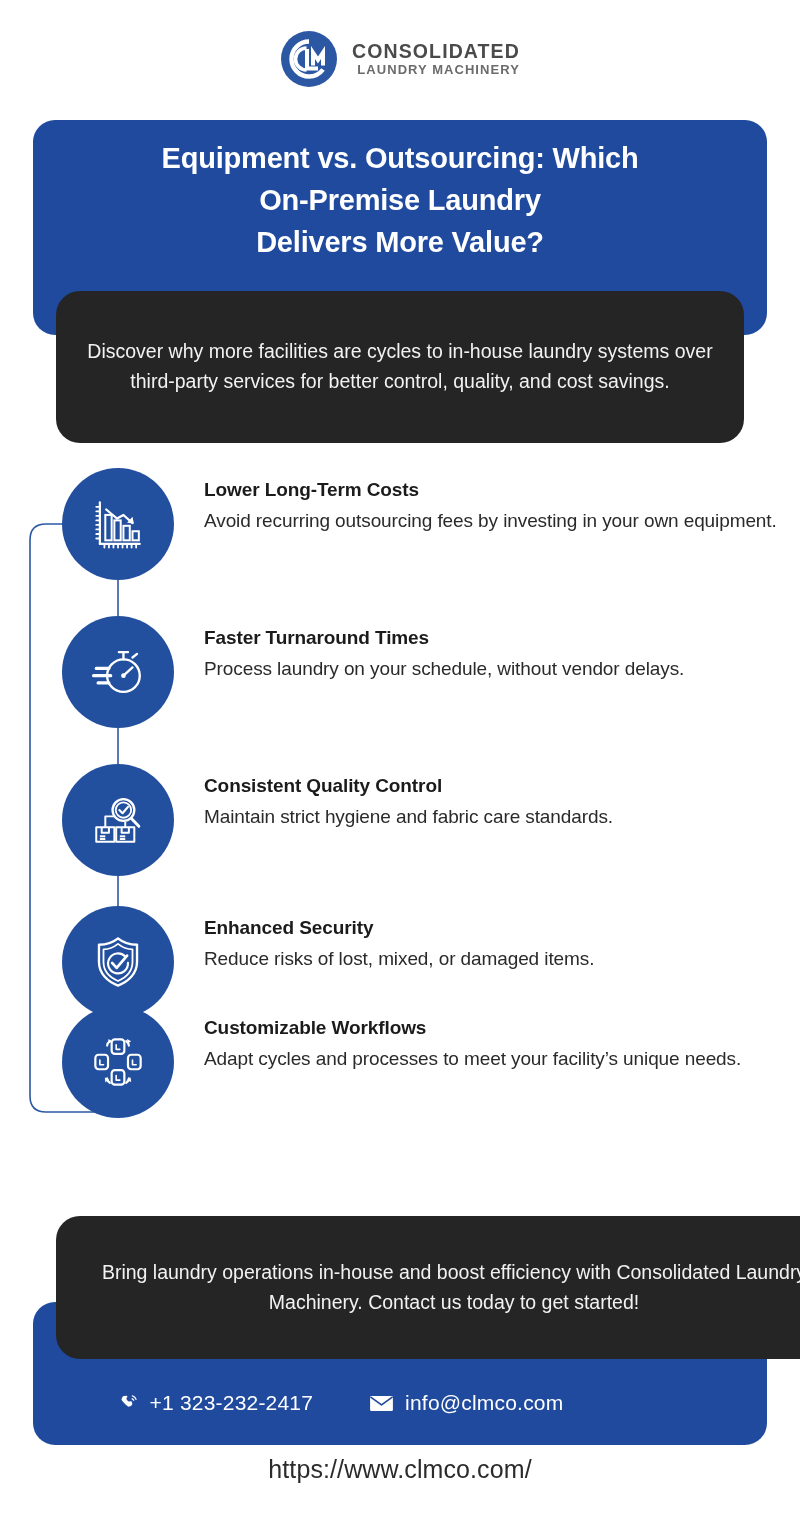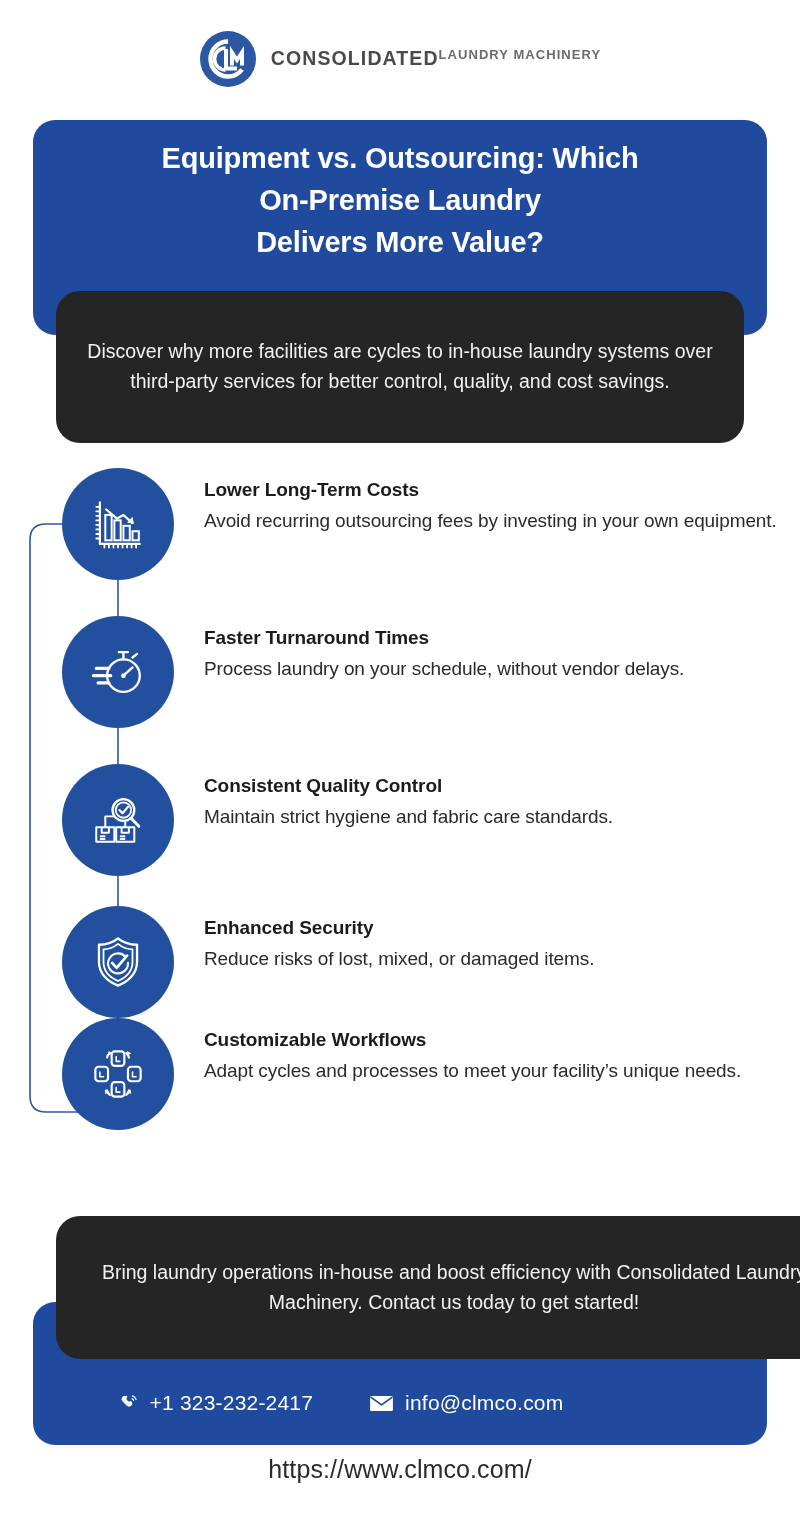--- a/index.html
+++ b/index.html
@@ -32,21 +32,21 @@
     justify-content: center;
     gap: 14px;
   }
   .logo-mark {
     width: 58px;
     height: 58px;
     flex: 0 0 58px;
   }
   .logo-words {
     display: flex;
-    flex-direction: row;
+    flex-direction: column;
     justify-content: center;
     line-height: 1.12;
     text-align: right;
   }
   .logo-line1 {
     font-size: 19.5px;
     font-weight: 700;
     letter-spacing: 1.1px;
     color: #4a4a4a;
   }
@@ -375,21 +375,21 @@
           <path d="M40 26 A11 11 0 1 0 43 33" fill="none" stroke="#ffffff" stroke-width="2.4" stroke-linecap="round"></path>
           <path d="M25.5 33 L30.5 38.5 L42 25" fill="none" stroke="#ffffff" stroke-width="3" stroke-linecap="round" stroke-linejoin="round"></path>
         </svg>
       </div>
       <div class="feature-text">
         <div class="feature-title">Enhanced Security</div>
         <div class="feature-desc">Reduce risks of lost, mixed, or damaged items.</div>
       </div>
     </div>
 
-    <div class="feature-row" style="top:550px;">
+    <div class="feature-row" style="top:538px;">
       <div class="icon-circle">
         <svg viewBox="0 0 64 64" width="58" height="58">
           <g fill="none" stroke="#ffffff" stroke-width="2.4" stroke-linejoin="round" stroke-linecap="round">
             <rect x="25" y="7" width="14" height="16" rx="3.5"></rect>
             <rect x="25" y="41" width="14" height="16" rx="3.5"></rect>
             <rect x="7" y="24" width="14" height="16" rx="3.5"></rect>
             <rect x="43" y="24" width="14" height="16" rx="3.5"></rect>
           </g>
           <g fill="none" stroke="#ffffff" stroke-width="1.8" stroke-linecap="round" stroke-linejoin="round">
             <path d="M30 13 L30 18 L34 18"></path>

